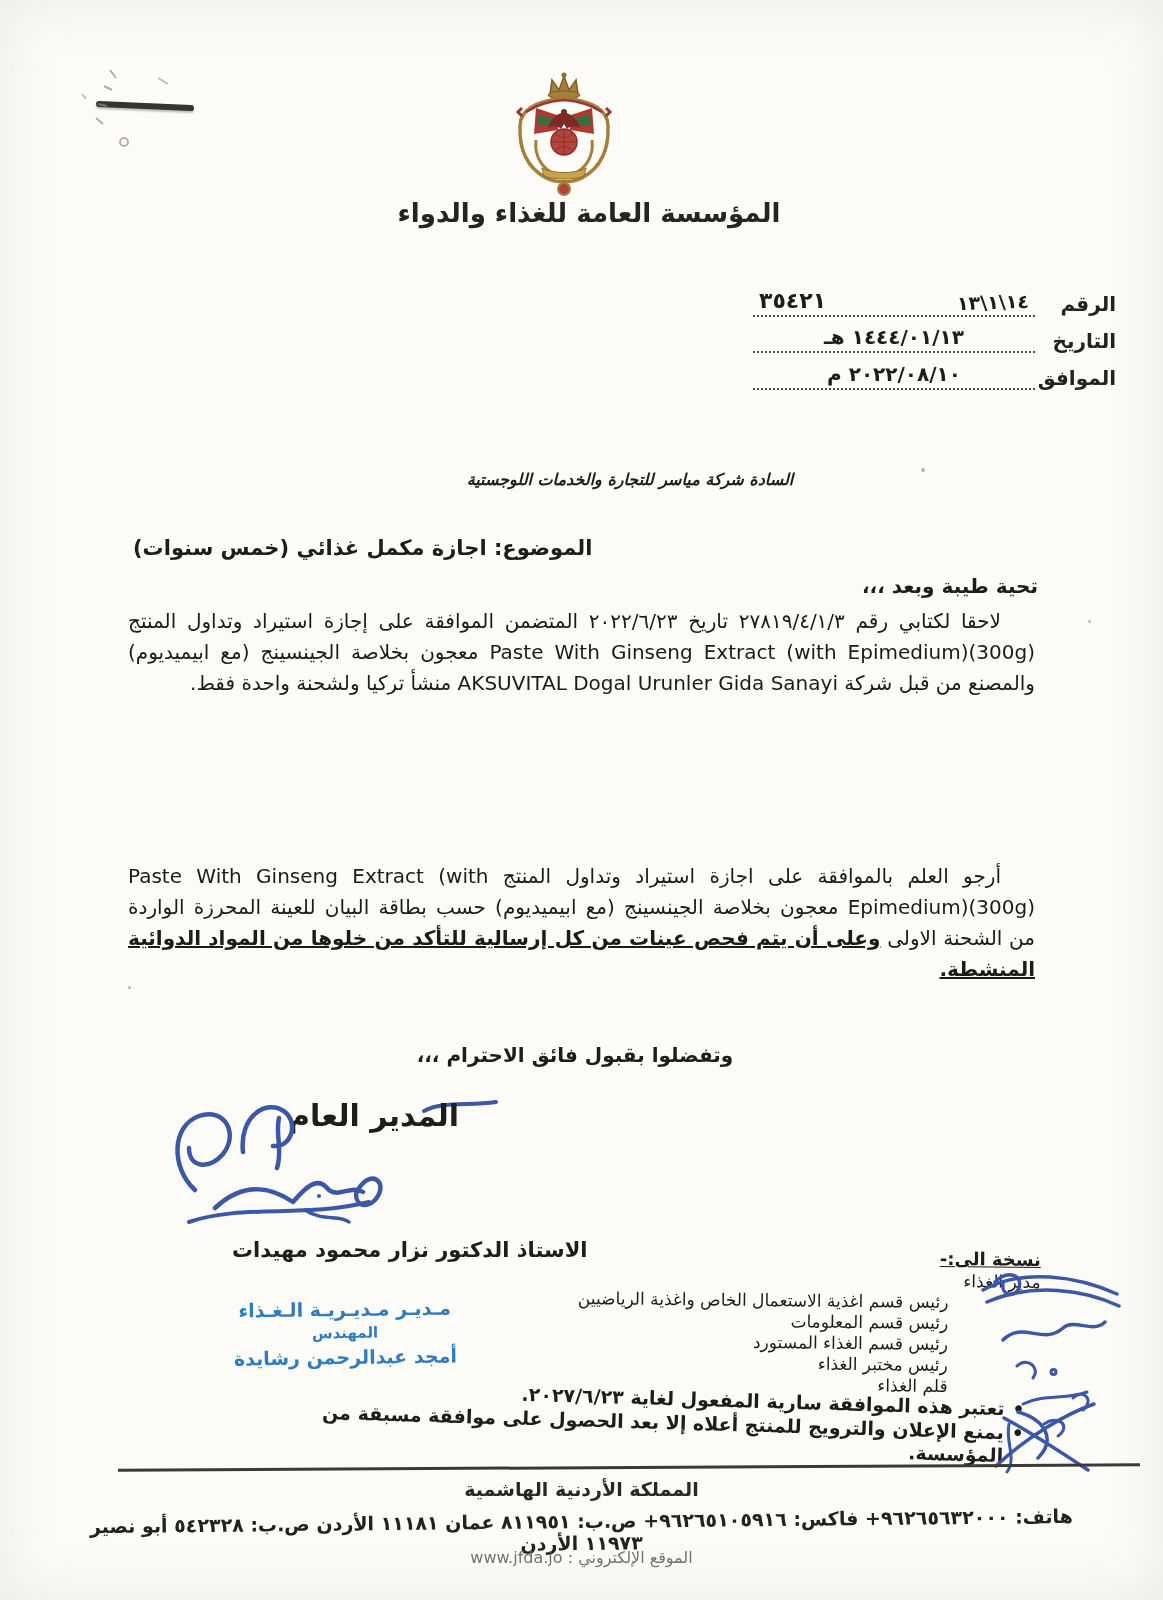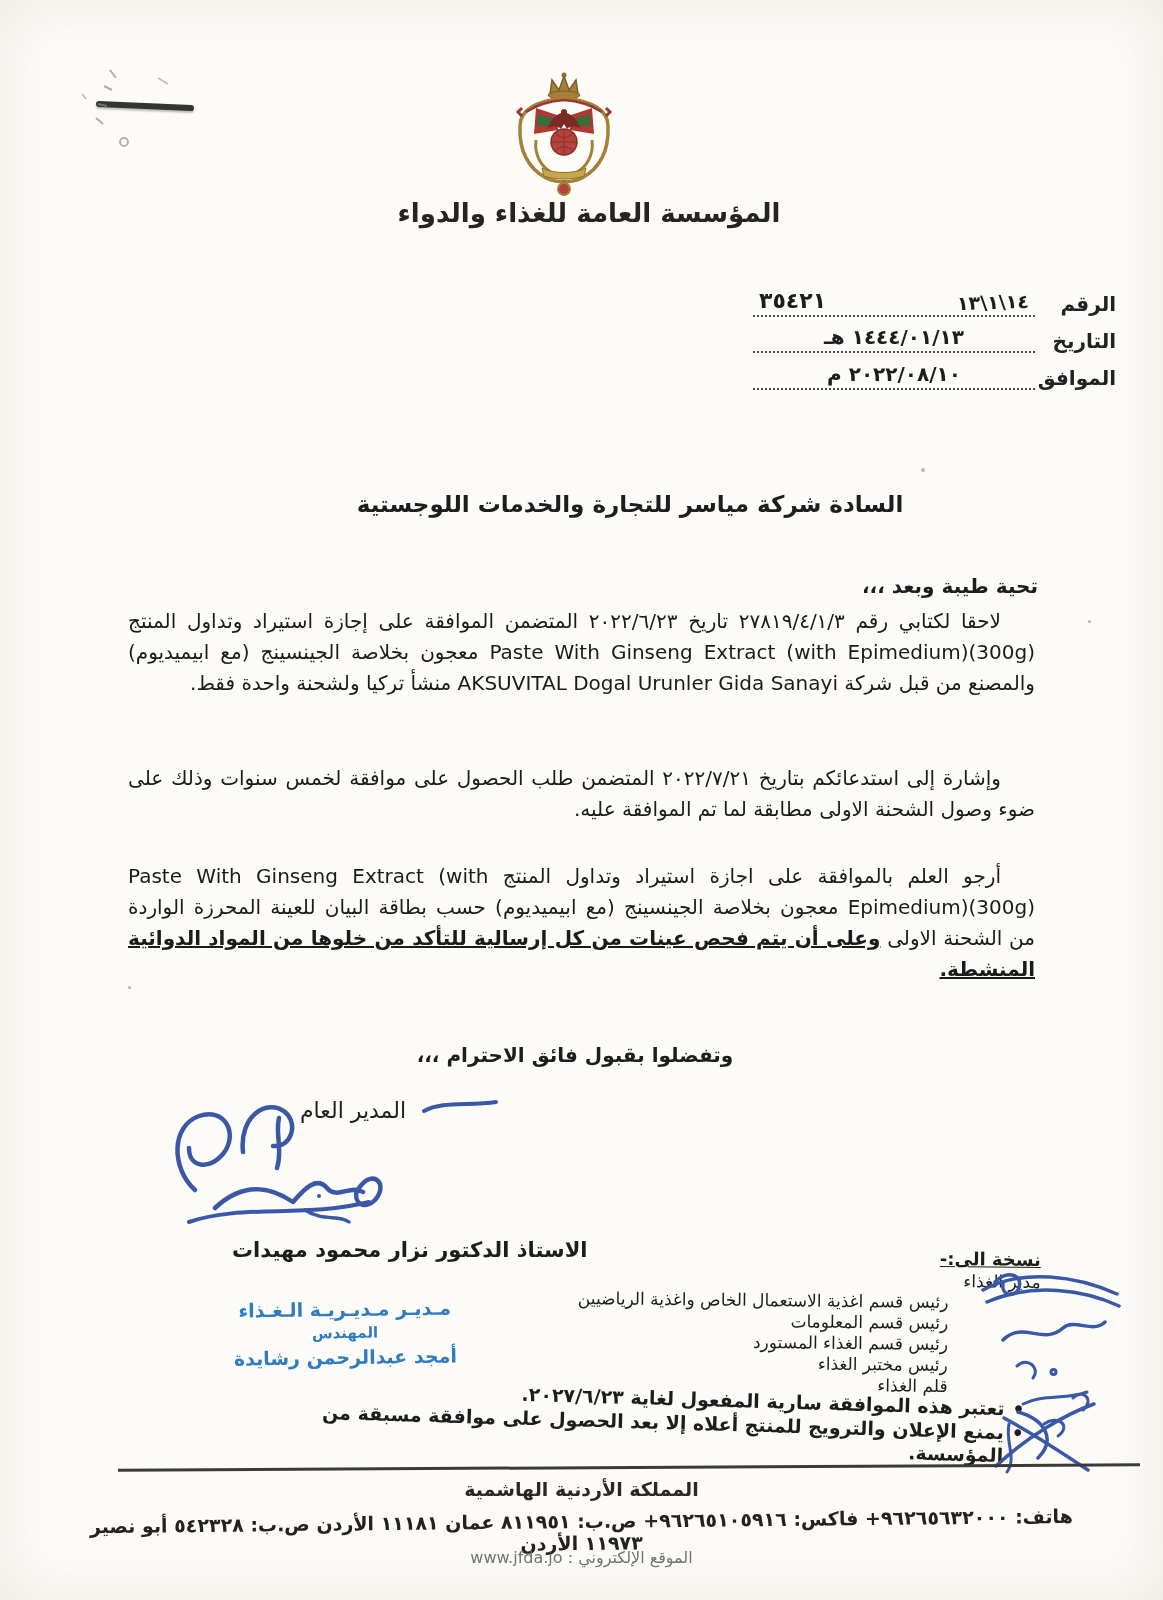--- a/index.html
+++ b/index.html
@@ -18,28 +18,28 @@
   
   .logo-box{left:498px; top:68px; width:140px; height:130px;}
   .org-name{left:12px; top:198px; width:1154px; text-align:center; font-size:26px; font-weight:bold; letter-spacing:.5px; color:#26241f;}
   
   .ref-label{font-size:20px; font-weight:700; color:#222;}
   .ref-line{border-bottom:2px dotted #4a4a46; display:flex; flex-direction:row-reverse; justify-content:space-between; align-items:flex-end; padding:0 6px 2px 6px;}
   .ref-num{font-size:22px; font-weight:bold; letter-spacing:4px;}
   .ref-code{font-size:19px; font-weight:600; transform:rotate(-2deg); letter-spacing:1px;}
   .ref-val{font-size:20px; font-weight:600; letter-spacing:1px;}
   
-  .addressee{left:350px; top:491px; width:560px; text-align:center; font-size:23px; font-weight:bold;}
+  .addressee{left:350px; top:470px; width:560px; text-align:center; font-size:16px; font-weight:bold;font-style:italic;}
   .subject{left:133px; top:536px; font-size:21px; font-weight:bold;}
   .greeting{right:125px; top:574px; font-size:20px;}
   .para{left:128px; width:907px; font-size:20px; line-height:31px; text-align:justify; text-indent:34px; color:#1b1b1b;}
   .strong-u{font-weight:bold; text-decoration:underline;}
   .closing{left:415px; top:1043px; width:320px; text-align:center; font-size:20px; font-weight:bold;}
   
-  .dir-title{left:300px; top:1098px; font-size:22px; font-weight:normal;}
+  .dir-title{left:288px; top:1098px; font-size:30px; font-weight:bold;}
   .dir-name{left:190px; top:1238px; font-size:21px; font-weight:bold;margin-left:42px;}
   .ink{stroke:#3a57a8; fill:none; stroke-linecap:round; stroke-linejoin:round;}
   
   .copies{right:122px; top:1250px; width:560px; font-size:17px; line-height:20px; text-align:right; transform:rotate(.6deg); transform-origin:top right;}
   .copies .head{text-decoration:underline; font-weight:600; font-size:18px;}
   .copies ul{list-style:none; margin:2px 0 0 0; padding:0;}
   .copies li{margin:0; padding:0 0 1px 0;}
   .copies li.ind{padding-right:92px;}
   
   .stamp{left:225px; top:1298px; width:240px; text-align:center; color:#2f7cc0; transform:rotate(-.8deg); font-weight:bold;}
@@ -110,27 +110,25 @@
   <div class="abs ref-label rtl" style="right:47px; top:329px;">التاريخ</div>
   <div class="abs ref-line rtl" style="right:128px; top:325px; width:270px; justify-content:center;">
     <span class="ref-val">١٤٤٤/٠١/١٣ هـ</span>
   </div>
   <div class="abs ref-label rtl" style="right:47px; top:366px;">الموافق</div>
   <div class="abs ref-line rtl" style="right:128px; top:362px; width:270px; justify-content:center;">
     <span class="ref-val">٢٠٢٢/٠٨/١٠ م</span>
   </div>
 
   <div class="abs addressee rtl">السادة شركة مياسر للتجارة والخدمات اللوجستية</div>
+  <div class="abs subject rtl">الموضوع: اجازة مكمل غذائي (خمس سنوات)</div>
   <div class="abs greeting rtl sb">تحية طيبة وبعد ،،،</div>
 
   <div class="abs para rtl" style="top:606px;">
     <span>لاحقا لكتابي رقم ٢٧٨١٩/٤/١/٣ تاريخ ٢٠٢٢/٦/٢٣ المتضمن الموافقة على إجازة استيراد وتداول المنتج </span><bdi dir="ltr">Paste With Ginseng Extract (with Epimedium)(300g)</bdi><span> معجون بخلاصة الجينسينج (مع  ابيميديوم) والمصنع من قبل شركة </span><bdi dir="ltr">AKSUVITAL Dogal Urunler Gida Sanayi</bdi><span> منشأ تركيا ولشحنة واحدة فقط.</span>
-  </div>
-  <div class="abs para rtl" style="top:763px;">
-    <span>وإشارة إلى استدعائكم بتاريخ ٢٠٢٢/٧/٢١ المتضمن طلب الحصول على موافقة لخمس سنوات وذلك على ضوء وصول الشحنة الاولى مطابقة لما تم الموافقة عليه.</span>
   </div>
   <div class="abs para rtl" style="top:861px;">
     <span>أرجو العلم بالموافقة على اجازة استيراد وتداول المنتج </span><bdi dir="ltr">Paste With Ginseng Extract (with Epimedium)(300g)</bdi><span> معجون بخلاصة الجينسينج (مع  ابيميديوم) حسب بطاقة البيان للعينة المحرزة الواردة من الشحنة الاولى </span><span class="strong-u">وعلى أن يتم فحص عينات من كل إرسالية للتأكد من خلوها من المواد الدوائية المنشطة.</span>
   </div>
 
   <div class="abs closing rtl">وتفضلوا بقبول فائق الاحترام ،،،</div>
 
   <svg class="abs" style="left:420px; top:1096px;" width="84" height="22">
     <path class="ink" d="M4,15 C22,5 48,10 76,6" stroke-width="4"></path>
   </svg>

